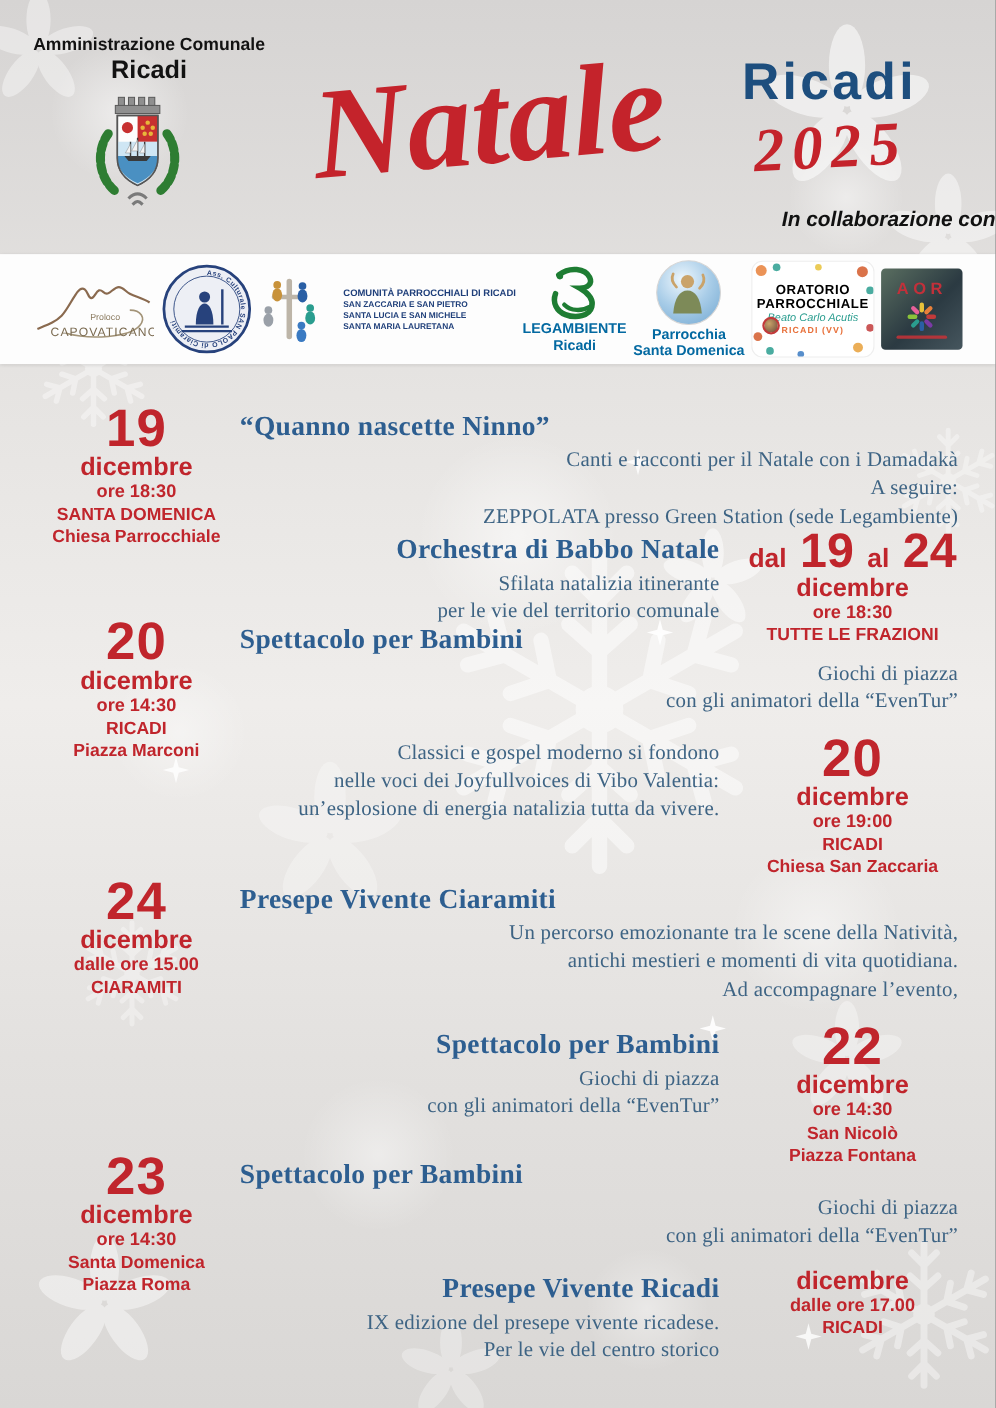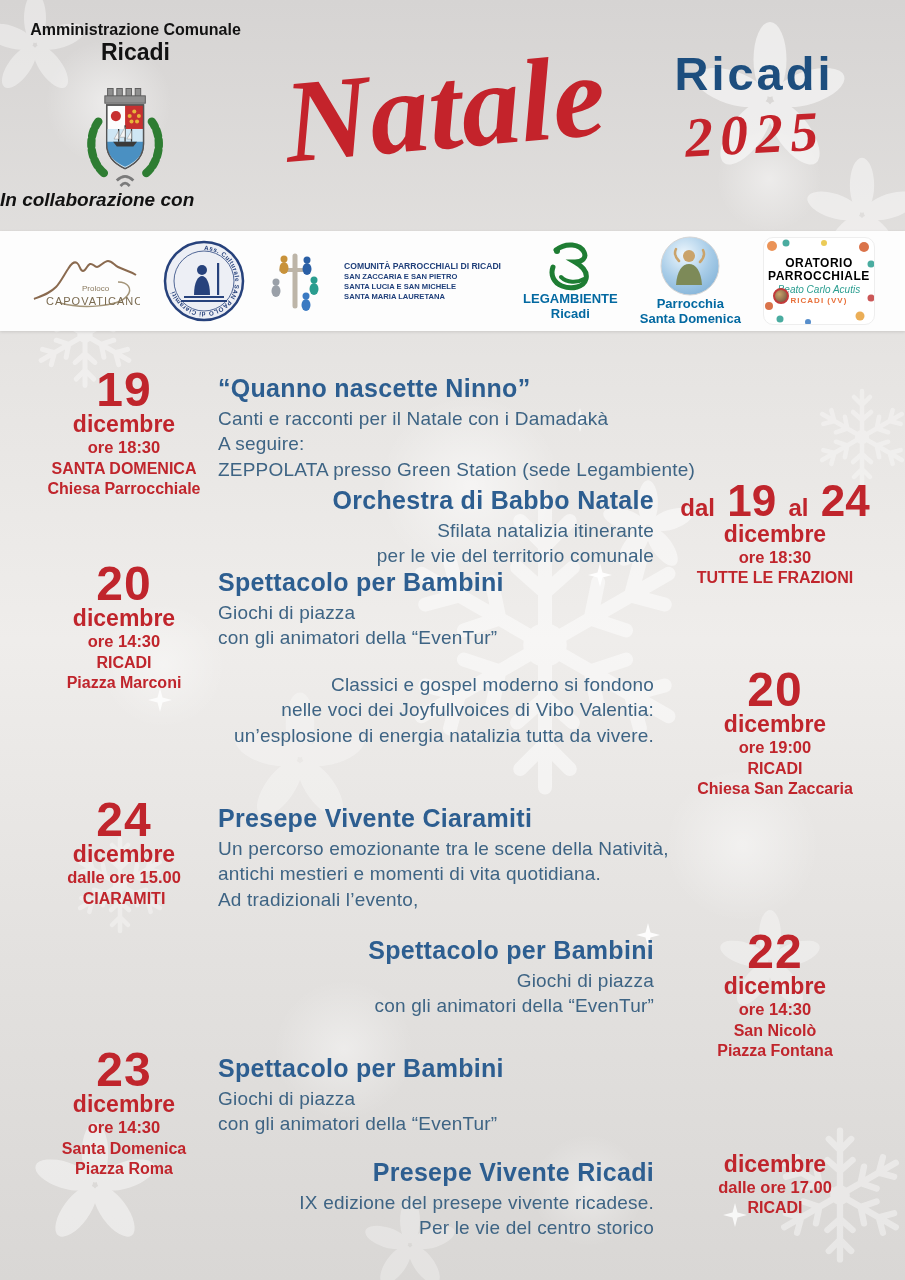--- a/index.html
+++ b/index.html
@@ -20,32 +20,32 @@
       radial-gradient(circle 90px at 18% 52%, rgba(255,255,255,.40), rgba(255,255,255,0) 70%),
       radial-gradient(circle 110px at 82% 66%, rgba(255,255,255,.45), rgba(255,255,255,0) 70%),
       radial-gradient(circle 100px at 38% 82%, rgba(255,255,255,.42), rgba(255,255,255,0) 70%),
       radial-gradient(circle 80px at 65% 93%, rgba(255,255,255,.40), rgba(255,255,255,0) 70%),
       radial-gradient(circle 60px at 30% 22%, rgba(150,148,145,.30), rgba(150,148,145,0) 70%),
       linear-gradient(180deg,#d6d4d3 0%,#e6e4e2 28%,#efedeb 50%,#e3e1df 75%,#d9d7d5 100%);
   }
   .bg-decor{position:absolute;left:0;top:0;pointer-events:none;}
 
   
-  .admin{position:absolute;left:28px;top:21px;width:215px;text-align:center;color:#121212;}
+  .admin{position:absolute;left:28px;top:32px;width:215px;text-align:center;color:#121212;}
   .admin-l1{font-size:16px;font-weight:bold;}
   .admin-l2{font-size:23px;font-weight:bold;line-height:1.15;}
   .coa{position:absolute;left:80px;top:84px;}
   .natale-svg{position:absolute;left:228px;top:30px;}
   .natale-svg text{font-family:"Liberation Serif",serif;font-style:italic;font-weight:bold;font-size:118px;fill:#c4232b;}
   .city{position:absolute;left:648px;top:46px;width:212px;text-align:center;
         font-size:47px;font-weight:bold;color:var(--navy);letter-spacing:3px;}
   .year{position:absolute;left:655px;top:102px;width:200px;text-align:center;
         font-family:"Liberation Serif",serif;font-style:italic;font-weight:bold;
         font-size:56px;color:#c4232b;letter-spacing:7px;transform:rotate(-3deg);}
-  .collab{position:absolute;left:0;top:189px;width:100%;text-align:left;
+  .collab{position:absolute;left:0;top:189px;width:100%;text-align:right;
         font-size:19px;font-weight:bold;font-style:italic;color:#111;}
 
   
   .logo-band{position:absolute;left:0;top:231px;width:905px;height:100px;background:#fdfdfd;
         display:flex;align-items:center;justify-content:space-between;padding:0 30px;
         box-shadow:0 1px 3px rgba(0,0,0,.12);}
   .logo-cell{display:flex;flex-direction:column;align-items:center;justify-content:center;}
   .cap{font-size:13px;font-weight:bold;color:#0369a1;line-height:1.15;text-align:center;}
   .proloco-txt1{font-size:8px;fill:#8a7a5f;}
   .proloco-txt2{font-size:11px;fill:#7a6a50;letter-spacing:1px;}
@@ -64,31 +64,31 @@
   .aor{width:74px;height:74px;border-radius:4px;display:flex;flex-direction:column;gap:2px;
         align-items:center;justify-content:center;
         background:linear-gradient(135deg,#5a6e60,#2b3a42 55%,#46565e);}
   .aor-txt{font-size:15px;font-weight:bold;color:#c2303a;letter-spacing:4px;}
   .aor-sub{width:46px;height:3px;border-radius:2px;background:rgba(200,50,55,.85);}
 
   
   .event{position:absolute;left:40px;right:34px;display:flex;gap:10px;}
   .date-col{flex:0 0 auto;width:168px;text-align:center;color:var(--red);font-weight:bold;}
   .event.right .date-col{order:2;width:192px;margin-left:15px;}
-  .content{flex:1 1 auto;padding-top:4px;}
+  .content{flex:1 1 auto;padding-top:4px;font-family:Liberation Serif, serif;}
   .event.right .content{text-align:right;}
   .day{font-size:48px;line-height:.92;letter-spacing:1px;}
   .dayrow{font-size:44px;line-height:.95;}
   .dayrow .small{font-size:24px;}
   .month{font-size:23px;line-height:1.1;}
   .time{font-size:16.5px;line-height:1.28;}
   .loc{font-size:16px;line-height:1.26;}
   .title{font-size:25px;font-weight:bold;color:var(--blue-title);letter-spacing:.3px;
          line-height:1.28;margin-bottom:2px;}
-  .desc{font-size:19px;color:var(--blue-text);line-height:1.34;letter-spacing:.2px;}
+  .desc{font-size:19px;color:var(--blue-text);line-height:1.34;letter-spacing:.2px;text-align:right;}
   .ev1{top:368px}.ev2{top:480px}.ev3{top:562px}.ev4{top:668px}
   .ev5{top:798px}.ev6{top:930px}.ev7{top:1048px}.ev8{top:1152px}
 </style>
 </head>
 <body>
 
 <div class="page">
 
   <svg class="bg-decor" width="905" height="1280" viewBox="0 0 905 1280" aria-hidden="true">
     <defs>
@@ -275,20 +275,36 @@
         <circle cx="96" cy="78" r="4.5" fill="#e8a03a" opacity=".85"></circle>
           <circle cx="107" cy="60" r="3.5" fill="#c23a3a" opacity=".85"></circle>
       </svg>
       <div class="ora-l1">ORATORIO</div>
       <div class="ora-l1">PARROCCHIALE</div>
       <div class="ora-l3">Beato Carlo Acutis</div>
       <div class="ora-l4">RICADI (VV)</div>
       <div class="ora-photo"></div>
     </div>
 
+    <div class="aor">
+      <div class="aor-txt">AOR</div>
+      <svg width="30" height="30" viewBox="0 0 30 30">
+        <g>
+          <rect x="13" y="2" width="4" height="9" rx="2" fill="#e8c23a"></rect>
+          <rect x="13" y="2" width="4" height="9" rx="2" fill="#e8803a" transform="rotate(45 15 15)"></rect>
+          <rect x="13" y="2" width="4" height="9" rx="2" fill="#c23a3a" transform="rotate(90 15 15)"></rect>
+          <rect x="13" y="2" width="4" height="9" rx="2" fill="#7a3aa5" transform="rotate(135 15 15)"></rect>
+          <rect x="13" y="2" width="4" height="9" rx="2" fill="#2a5fa5" transform="rotate(180 15 15)"></rect>
+          <rect x="13" y="2" width="4" height="9" rx="2" fill="#2a9d8f" transform="rotate(225 15 15)"></rect>
+          <rect x="13" y="2" width="4" height="9" rx="2" fill="#8ac23a" transform="rotate(270 15 15)"></rect>
+          <rect x="13" y="2" width="4" height="9" rx="2" fill="#e8609a" transform="rotate(315 15 15)"></rect>
+        </g>
+      </svg>
+      <div class="aor-sub"></div>
+    </div>
   </div>
 
   <div class="event left ev1">
     <div class="date-col">
       <div class="day">19</div>
       <div class="month">dicembre</div>
       <div class="time">ore 18:30</div>
       <div class="loc">SANTA DOMENICA</div>
       <div class="loc">Chiesa Parrocchiale</div>
     </div>
@@ -353,21 +369,21 @@
     <div class="date-col">
       <div class="day">24</div>
       <div class="month">dicembre</div>
       <div class="time">dalle ore 15.00</div>
       <div class="loc">CIARAMITI</div>
     </div>
     <div class="content">
       <div class="title">Presepe Vivente Ciaramiti</div>
       <div class="desc">Un percorso emozionante tra le scene della Natività,</div>
       <div class="desc">antichi mestieri e momenti di vita quotidiana.</div>
-      <div class="desc">Ad tradizionali l’evento,</div>
+      <div class="desc">Ad accompagnare l’evento,</div>
     </div>
   </div>
 
   <div class="event right ev6">
     <div class="date-col">
       <div class="day">22</div>
       <div class="month">dicembre</div>
       <div class="time">ore 14:30</div>
       <div class="loc">San Nicolò</div>
       <div class="loc">Piazza Fontana</div>

